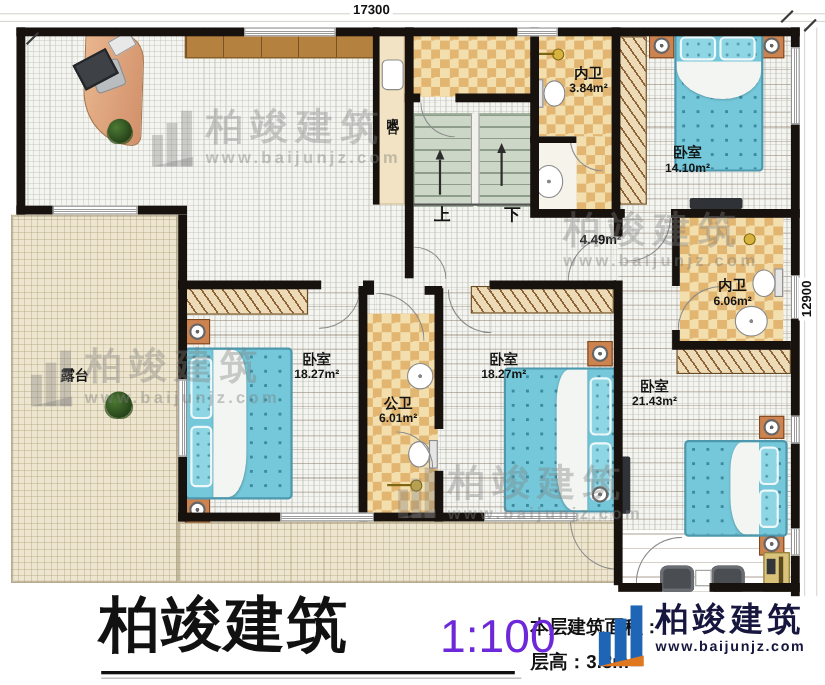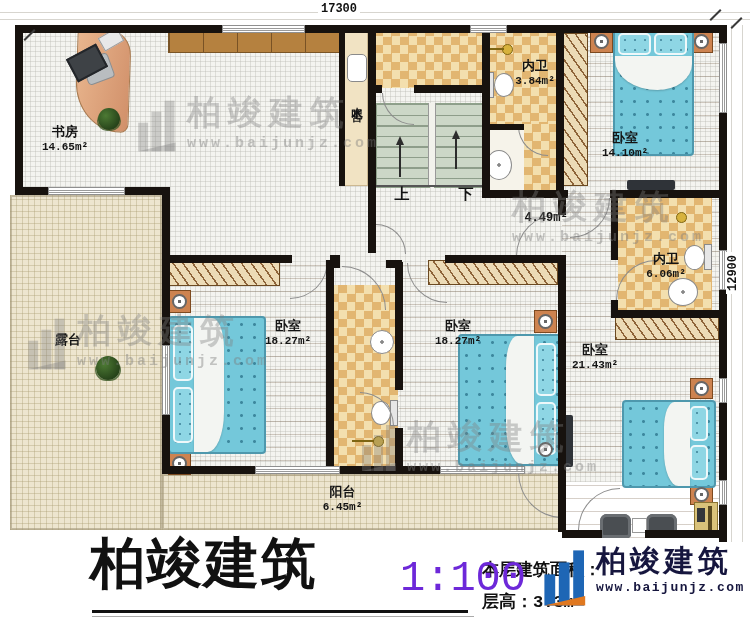--- a/index.html
+++ b/index.html
@@ -1,17 +1,17 @@
 <!DOCTYPE html>
 <html><head>
 <meta charset="utf-8">
 <style>
   html,body{margin:0;padding:0;background:#fff;}
   .canvas{position:relative;width:750px;height:623px;background:#fff;overflow:hidden;
-          font-family:Liberation Mono, monospace;}
+          font-family:Liberation Sans, sans-serif;}
   .abs{position:absolute;}
   
   .f-grid{background:#f4f4f0;
     background-image:repeating-linear-gradient(0deg,rgba(185,185,178,.38) 0 1px,transparent 1px 5px),
                      repeating-linear-gradient(90deg,rgba(185,185,178,.38) 0 1px,transparent 1px 5px);}
   .f-beige{background:#ede5cf;
     background-image:repeating-linear-gradient(0deg,rgba(165,152,108,.35) 0 1px,transparent 1px 6px),
                      repeating-linear-gradient(90deg,rgba(165,152,108,.35) 0 1px,transparent 1px 6px);
     box-shadow:inset 0 0 0 2px rgba(160,150,120,.55);}
   .f-wood{background:linear-gradient(180deg,#b5813f,#a8753a);
@@ -259,24 +259,20 @@
   <div class="abs arc arc-br" style="left:570px;top:198px;width:40px;height:40px;z-index:4"></div>
   <div class="abs arc arc-tl" style="left:616px;top:260px;width:40px;height:40px;z-index:4"></div>
   <div class="abs arc arc-br" style="left:290px;top:261px;width:38px;height:38px;z-index:4"></div>
   <div class="abs arc arc-bl" style="left:407px;top:263px;width:40px;height:40px;z-index:4"></div>
   <div class="abs arc arc-tl" style="left:516px;top:214px;width:42px;height:42px;z-index:4"></div>
   <div class="abs arc arc-tr" style="left:342px;top:266px;width:44px;height:44px;z-index:4"></div>
   <div class="abs arc arc-tr" style="left:360px;top:392px;width:34px;height:34px;z-index:4"></div>
   <div class="abs arc arc-bl" style="left:518px;top:472px;width:44px;height:46px;z-index:4"></div>
   <div class="abs arc arc-tl" style="left:578px;top:488px;width:42px;height:42px;z-index:4"></div>
 
-  <div class="abs label" style="left:20px;top:126px;width:90px">
-    <div class="nm">书房</div>
-    <div class="ar">14.65m²</div>
-  </div>
   <div class="abs vtext" style="left:348px;top:98px;z-index:7">水吧台</div>
   <div class="abs label" style="left:495px;top:60px;width:80px">
     <div class="nm">内卫</div>
     <div class="ar">3.84m²</div>
   </div>
   <div class="abs label" style="left:580px;top:132px;width:90px">
     <div class="nm">卧室</div>
     <div class="ar">14.10m²</div>
   </div>
   <div class="abs label" style="left:516px;top:212px;width:60px">
@@ -286,31 +282,31 @@
     <div class="nm">内卫</div>
     <div class="ar">6.06m²</div>
   </div>
   <div class="abs label" style="left:38px;top:334px;width:60px">
     <div class="nm">露台</div>
   </div>
   <div class="abs label" style="left:243px;top:320px;width:90px">
     <div class="nm">卧室</div>
     <div class="ar">18.27m²</div>
   </div>
+  <div class="abs label" style="left:324px;top:360px;width:76px">
+    <div class="nm">公卫</div>
+    <div class="ar">6.01m²</div>
+  </div>
   <div class="abs label" style="left:413px;top:320px;width:90px">
     <div class="nm">卧室</div>
     <div class="ar">18.27m²</div>
   </div>
   <div class="abs label" style="left:550px;top:344px;width:90px">
     <div class="nm">卧室</div>
     <div class="ar">21.43m²</div>
-  </div>
-  <div class="abs label" style="left:300px;top:486px;width:85px">
-    <div class="nm">阳台</div>
-    <div class="ar">6.45m²</div>
   </div>
   <div class="abs label" style="left:392px;top:188px;width:20px">
     <div class="nm" style="font-size:15px">上</div>
   </div>
   <div class="abs label" style="left:456px;top:188px;width:20px">
     <div class="nm" style="font-size:15px">下</div>
   </div>
 
   <div class="abs wm" style="left:136px;top:98px">
     <svg width="44" height="56" viewBox="0 0 40 50">

